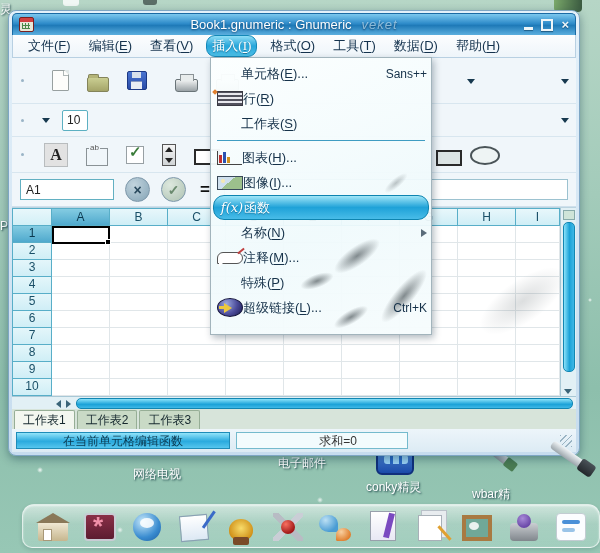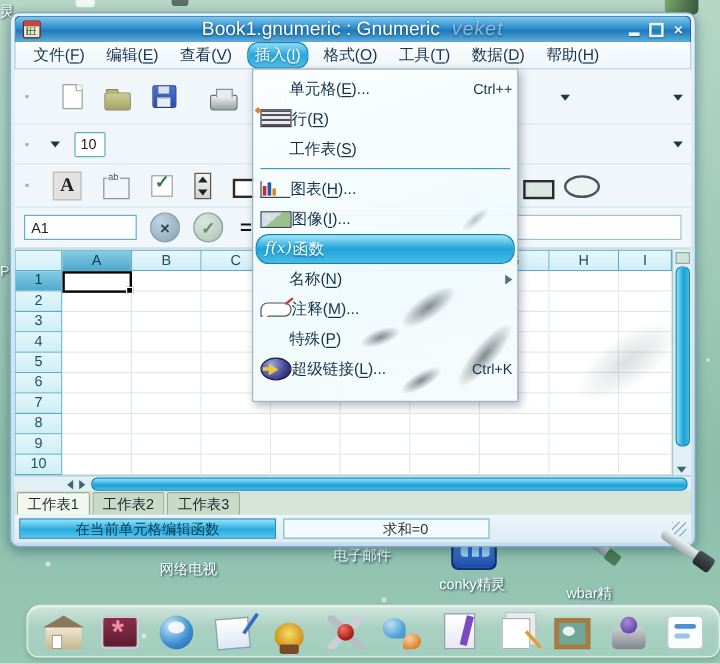--- a/index.html
+++ b/index.html
@@ -16,31 +16,31 @@
   .window{position:absolute;left:8px;top:10px;width:572px;height:446px;z-index:1;
     background:linear-gradient(180deg,#e4f1fa,#c6dcee);border:1px solid #7ea6c4;border-radius:8px;
     box-shadow:0 3px 10px rgba(0,40,60,.4);padding:2px 3px 3px 3px;display:flex;flex-direction:column;box-sizing:border-box;}
   .titlebar{height:22px;flex:0 0 22px;border-radius:5px 5px 0 0;position:relative;display:flex;align-items:center;padding:0 6px;
     background:linear-gradient(180deg,#7cc8ee 0%,#2f8cca 45%,#1f7ab8 55%,#5caede 100%);border:1px solid #1a6aa4;border-bottom:none;box-sizing:border-box;}
   .app-icon{width:13px;height:13px;border:1px solid #7a2020;border-radius:2px;background:
     linear-gradient(#d04040,#d04040) 0 0/100% 4px no-repeat,
     linear-gradient(#e8e8d8,#e8e8d8);position:relative;z-index:2;}
   .app-icon::after{content:"";position:absolute;left:2px;top:5px;width:8px;height:6px;
     background:repeating-linear-gradient(0deg,#4a8a4a 0 1px,transparent 1px 3px),repeating-linear-gradient(90deg,#4a8a4a 0 1px,transparent 1px 3px);}
-  .title-center{position:absolute;left:0;right:0;text-align:center;color:#fff;font-size:16px;text-shadow:0 1px 2px rgba(0,40,80,.7);}
+  .title-center{position:absolute;left:0;right:0;text-align:center;color:#fff;font-size:13px;text-shadow:0 1px 2px rgba(0,40,80,.7);}
   .title-watermark{color:rgba(215,242,255,.6);margin-left:10px;font-style:italic;letter-spacing:1px;}
   .win-btns{margin-left:auto;display:flex;align-items:center;gap:8px;z-index:2;}
   .wb-min{width:9px;height:3px;background:#eef5f8;margin-top:7px;box-shadow:0 1px 1px rgba(0,40,70,.5);}
   .wb-max{width:8px;height:8px;border:2px solid #eef5f8;box-shadow:0 1px 1px rgba(0,40,70,.5);}
   .wb-close{color:#eef5f8;font-size:13px;font-weight:bold;line-height:13px;text-shadow:0 1px 1px rgba(0,40,70,.5);}
   
   .menubar{height:23px;flex:0 0 23px;display:flex;align-items:center;gap:8px;padding:0 10px;font-size:13px;color:#15334e;
     background:linear-gradient(#fcfdfe,#eef5fa);border:1px solid #b8d0e2;border-top:none;box-sizing:border-box;}
   .mb-item{padding:1px 5px;white-space:nowrap;}
-  .mb-hl{background:linear-gradient(180deg,#8fdef6,#28a6da 50%,#4cc0e8);border:1px solid #1488b8;border-radius:9px;color:#fff;text-shadow:0 1px 1px rgba(0,60,90,.5);}
+  .mb-hl{background:linear-gradient(180deg,#8fdef6,#28a6da 50%,#4cc0e8);border:1px solid #1488b8;border-radius:9px;color:#fff;text-shadow:0 1px 1px rgba(0,60,90,.5);font-family:Liberation Serif, serif;}
   
   .toolbar{position:relative;display:flex;align-items:center;background:#f0f6fa;border-bottom:1px solid #d8e6ef;padding-left:4px;box-sizing:border-box;}
   .tb1{height:46px;flex:0 0 46px;}  .tb2{height:33px;flex:0 0 33px;}  .tb3{height:36px;flex:0 0 36px;}
   .grip{width:3px;height:3px;border-radius:50%;background:#9ab4c6;margin:0 10px 0 5px;flex:0 0 3px;}
   .abs{position:absolute;}
   .tbspace{width:18px;flex:0 0 18px;}
   .tb-caret{width:0;height:0;border-top:5px solid #17394f;border-left:4px solid transparent;border-right:4px solid transparent;}
   
   .icon-new{width:15px;height:19px;background:#fdfdfb;border:1px solid #98a0a0;border-radius:1px;position:relative;}
   .icon-new::after{content:"";position:absolute;right:-1px;top:-1px;border-left:5px solid transparent;border-top:5px solid #dfe6e6;box-shadow:-1px 1px 0 #b0b8b8;}
@@ -468,21 +468,21 @@
 
   <div class="menu-popup" id="insertmenu">
     <div class="feather f1"></div>
     <div class="feather f2"></div>
     <div class="feather f3"></div>
     <div class="feather f4"></div>
     <div class="feather f5"></div>
   <div class="menu-item">
         <span class="mi-icon"></span>
         <span class="mi-label mn">单元格(<u>E</u>)...</span>
-        <span class="mi-accel">Ctrl++</span>
+        <span class="mi-accel">Sans++</span>
       </div>
       <div class="menu-item">
         <span class="mi-icon icon-rows"></span>
         <span class="mi-label mn">行(<u>R</u>)</span>
       </div>
       <div class="menu-item">
         <span class="mi-icon"></span>
         <span class="mi-label mn">工作表(<u>S</u>)</span>
       </div>
       <div class="menu-sep"></div>

